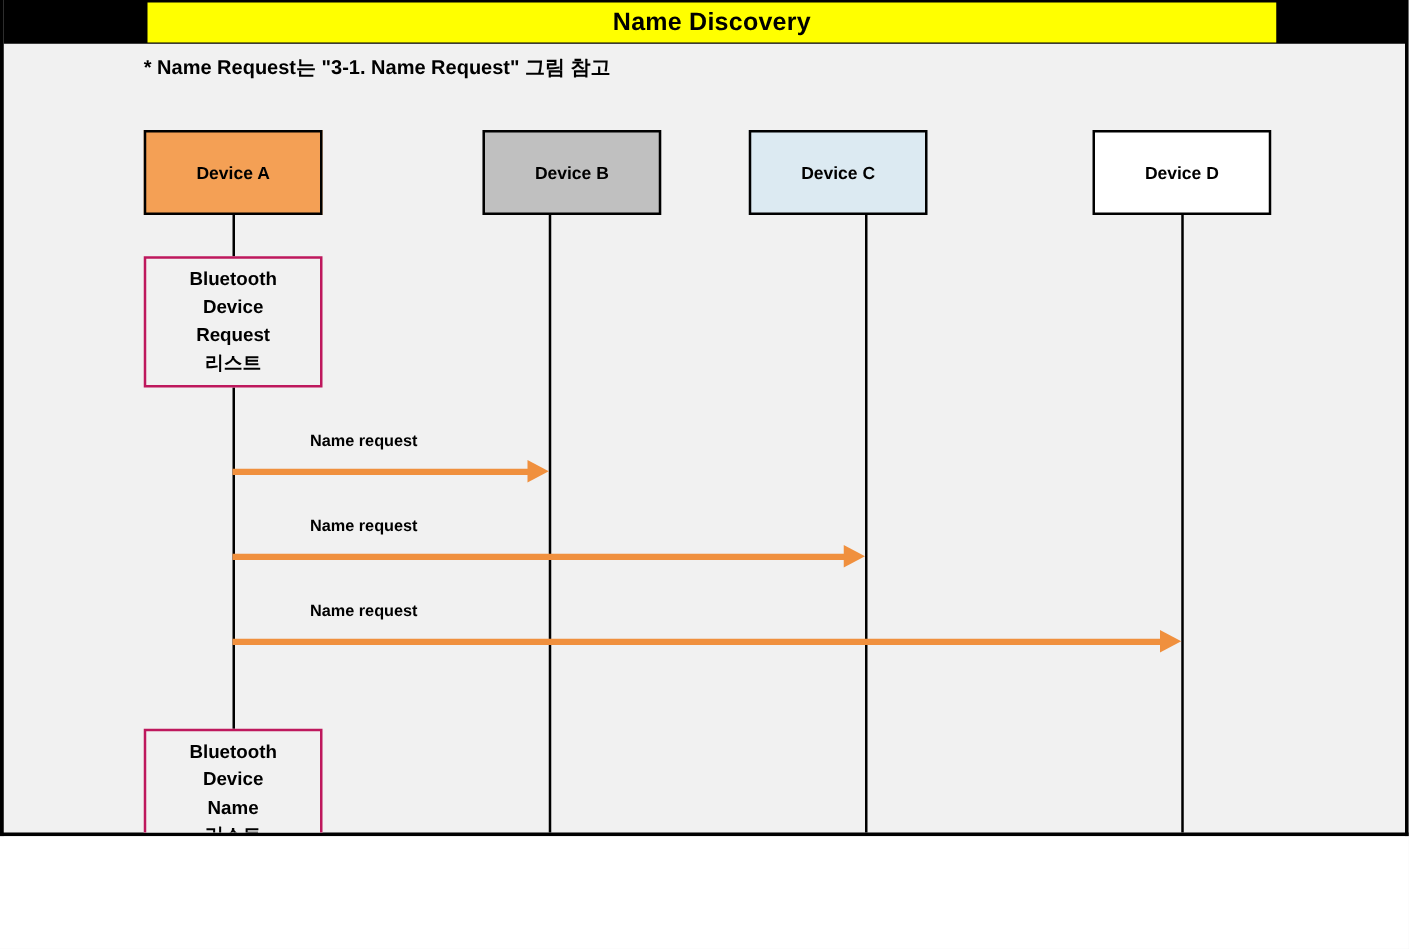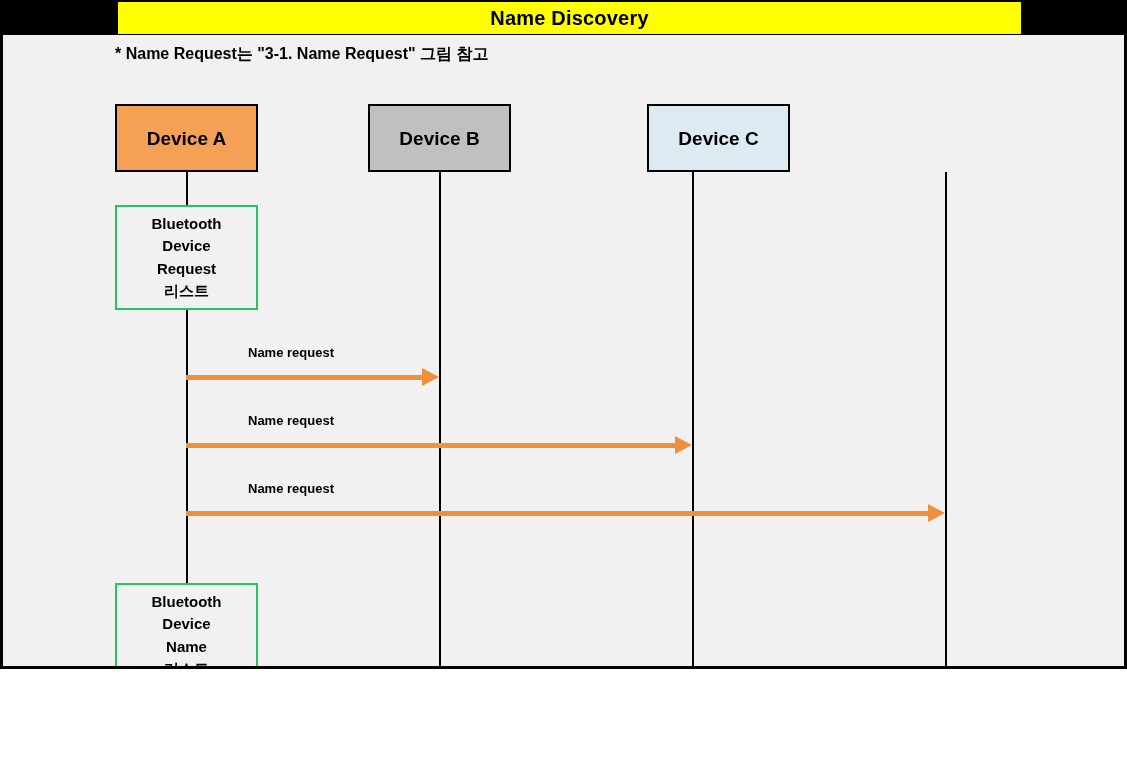--- a/index.html
+++ b/index.html
@@ -72,32 +72,32 @@
     top: 104px;
     width: 143px;
     height: 68px;
     border: 2px solid #000000;
     box-sizing: border-box;
     display: flex;
     align-items: center;
     justify-content: center;
   }
   .actor-label {
-    font-size: 19px;
+    font-size: 14px;
     font-weight: bold;
     color: #000000;
     line-height: 1;
   }
 
   
   .note-box {
     position: absolute;
     left: 112px;
     width: 143px;
-    border: 2px solid #22c55e;
+    border: 2px solid #be185d;
     box-sizing: border-box;
     background: #f1f1f1;
     display: flex;
     flex-direction: column;
     align-items: center;
     justify-content: center;
     z-index: 3;
   }
   .note-box div {
     font-size: 15px;
@@ -161,25 +161,28 @@
   <div id="note">* Name Request는 "3-1. Name Request" 그림 참고</div>
 
   <div class="lifeline" style="left:183px; top:172px; height:550px;"></div>
   <div class="lifeline" style="left:436px; top:172px; height:550px;"></div>
   <div class="lifeline" style="left:689px; top:172px; height:550px;"></div>
   <div class="lifeline" style="left:942px; top:172px; height:550px;"></div>
 
   <div class="actor-box" style="left:112px; background:#F4A055;">
     <span class="actor-label">Device A</span>
   </div>
-  <div class="actor-box" style="left:365px; background:#C0C0C0;text-align:right;">
+  <div class="actor-box" style="left:383px; background:#C0C0C0;text-align:right;">
     <span class="actor-label">Device B</span>
   </div>
-  <div class="actor-box" style="left:644px; background:#DCEAF2;">
+  <div class="actor-box" style="left:596px; background:#DCEAF2;">
     <span class="actor-label">Device C</span>
+  </div>
+  <div class="actor-box" style="left:871px; background:#FFFFFF;">
+    <span class="actor-label">Device D</span>
   </div>
 
   <div class="note-box" style="top:205px; height:105px;">
     <div>Bluetooth</div>
     <div>Device</div>
     <div>Request</div>
     <div>리스트</div>
   </div>
 
   <div class="note-box" style="top:583px; height:105px;">

